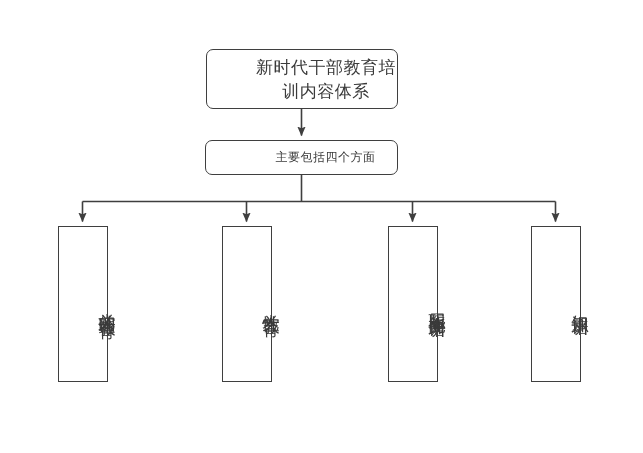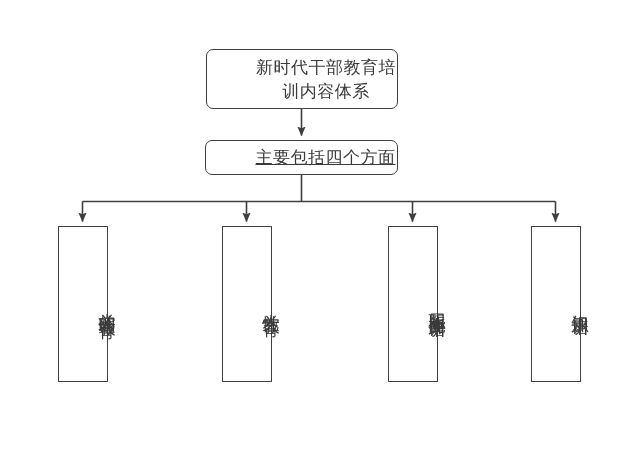--- a/index.html
+++ b/index.html
@@ -65,22 +65,21 @@
   #node-root .node-label {
     line-height: 1.42;
   }
 
   
   #node-overview {
     left: 205px;
     top: 140px;
     width: 193px;
     height: 35px;
-    font-size: 17px;
-    text-decoration: underline;
+    font-size: 12px;
   }
 
   
   .leaf {
     top: 226px;
     height: 156px;
     width: 50px;
     font-size: 17px;
   }
   #node-leaf-1 { left: 58px; }

